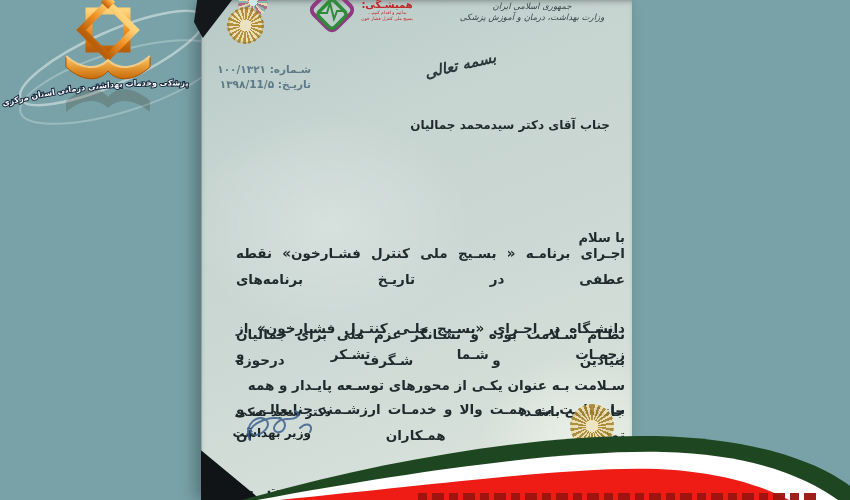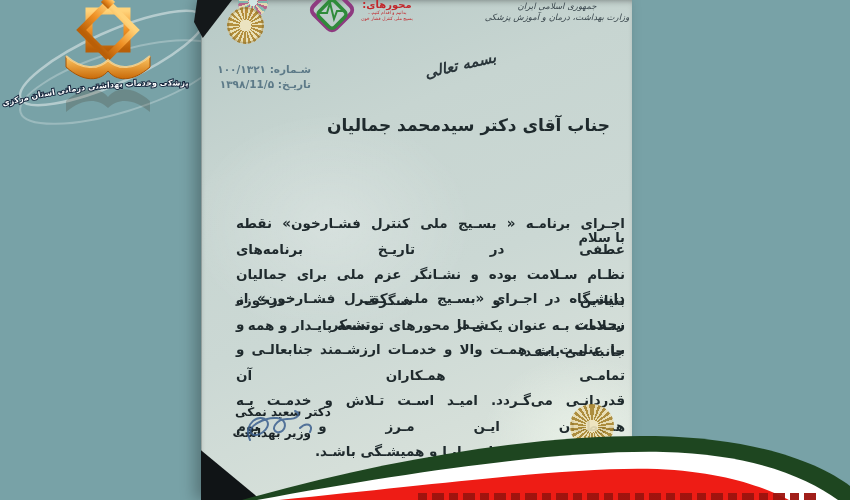--- a/index.html
+++ b/index.html
@@ -37,35 +37,35 @@
   .r-gold2{left:auto;right:18px;top:404px;width:44px;height:44px;background:
       radial-gradient(circle,#efe4bd 0 20%,rgba(0,0,0,0) 21%),
       repeating-conic-gradient(#a8842e 0 8deg,#e9dcae 8deg 16deg);}
   .r-teal{left:auto;right:34px;top:442px;width:22px;height:22px;background:
       repeating-conic-gradient(#4f9a93 0 15deg,#cfe3d8 15deg 30deg);}
   
   .bp-emblem{position:absolute;left:106px;top:-14px;}
   .bp-text{position:absolute;left:152px;top:-1px;width:66px;direction:rtl;text-align:center;color:#c2262b;}
   .bp-title{font-size:10px;font-weight:bold;letter-spacing:.5px;}
   .bp-tag{font-size:4.5px;line-height:6px;color:#c2262b;}
-  .ministry{position:absolute;right:0;top:1px;width:150px;text-align:center;direction:rtl;
+  .ministry{position:absolute;right:25px;top:1px;width:150px;text-align:center;direction:rtl;
     font-family:"DejaVu Serif",serif;font-style:italic;font-size:8.5px;line-height:11px;color:#39464c;}
   .refnums{position:absolute;right:321px;top:22px;direction:rtl;text-align:right;white-space:nowrap;
     font-size:10.5px;font-weight:bold;line-height:15px;color:#5d7a88;margin-top:40px;}
   .besmeh{position:absolute;left:222px;top:56px;direction:rtl;
     font-family:"DejaVu Serif",serif;font-style:italic;font-weight:bold;font-size:15px;color:#2a363b;
     transform:rotate(-13deg);}
   
   .fa{direction:rtl;color:#1f2a2d;}
   .addr{position:absolute;right:22px;top:114px;text-align:right;
-    font-weight:bold;font-size:17px;line-height:23px;letter-spacing:.2px;}
+    font-weight:bold;font-size:12px;line-height:23px;letter-spacing:.2px;}
   .salam{position:absolute;right:7px;top:190px;font-weight:bold;font-size:13px;margin-top:40px;}
   .para{position:absolute;right:7px;left:34px;font-weight:bold;font-size:13.5px;line-height:25.5px;}
   .p1{top:211px;} .p2{top:286px;}
-  .jl{text-align:justify;text-align-last:justify;}
+  .jl{text-align:justify;text-align-last:justify;margin-top:30px;}
   .el{text-align:right;}
   
   .sig{position:absolute;right:301px;top:402px;text-align:right;direction:rtl;
     font-weight:bold;font-size:12px;line-height:21px;color:#1b2427;white-space:nowrap;}
   .sig .title{padding-left:2px;padding-right:20px;}
   .scribble{position:absolute;left:38px;top:408px;}
   
   .ribbon{position:absolute;left:0;top:0;z-index:5;pointer-events:none;}
   .cutmarks{position:absolute;left:418px;top:493px;width:398px;height:7px;z-index:6;opacity:.95;
     background:repeating-linear-gradient(90deg,#9c130e 0 9px,rgba(0,0,0,0) 9px 14px,#9c130e 14px 26px,rgba(0,0,0,0) 26px 31px);}
@@ -119,21 +119,21 @@
     <div class="rosette r-gold"></div>
 
     <svg class="bp-emblem" width="48" height="54" viewBox="0 0 48 54">
       <g transform="translate(24,24)">
         <rect x="-16" y="-16" width="32" height="32" rx="6" transform="rotate(45)" fill="none" stroke="#8e3a80" stroke-width="4"></rect>
         <rect x="-11" y="-11" width="22" height="22" rx="4" transform="rotate(45) translate(3,3)" fill="none" stroke="#2f8b3a" stroke-width="3.5"></rect>
         <polyline points="-13,3 -5,3 -2,-7 2,9 5,1 13,1" fill="none" stroke="#2f8b3a" stroke-width="2"></polyline>
       </g>
     </svg>
     <div class="bp-text">
-      <div class="bp-title">محورهای:</div>
+      <div class="bp-title">همیشـگی:</div>
       <div class="bp-tag">بدانیم و اقدام کنیم...</div>
       <div class="bp-tag">بسیج ملی کنترل فشار خون</div>
     </div>
 
     <div class="ministry">
       <div>جمهوری اسلامی ایران</div>
       <div>وزارت بهداشت، درمان و آموزش پزشکی</div>
     </div>
 
     <div class="refnums">

